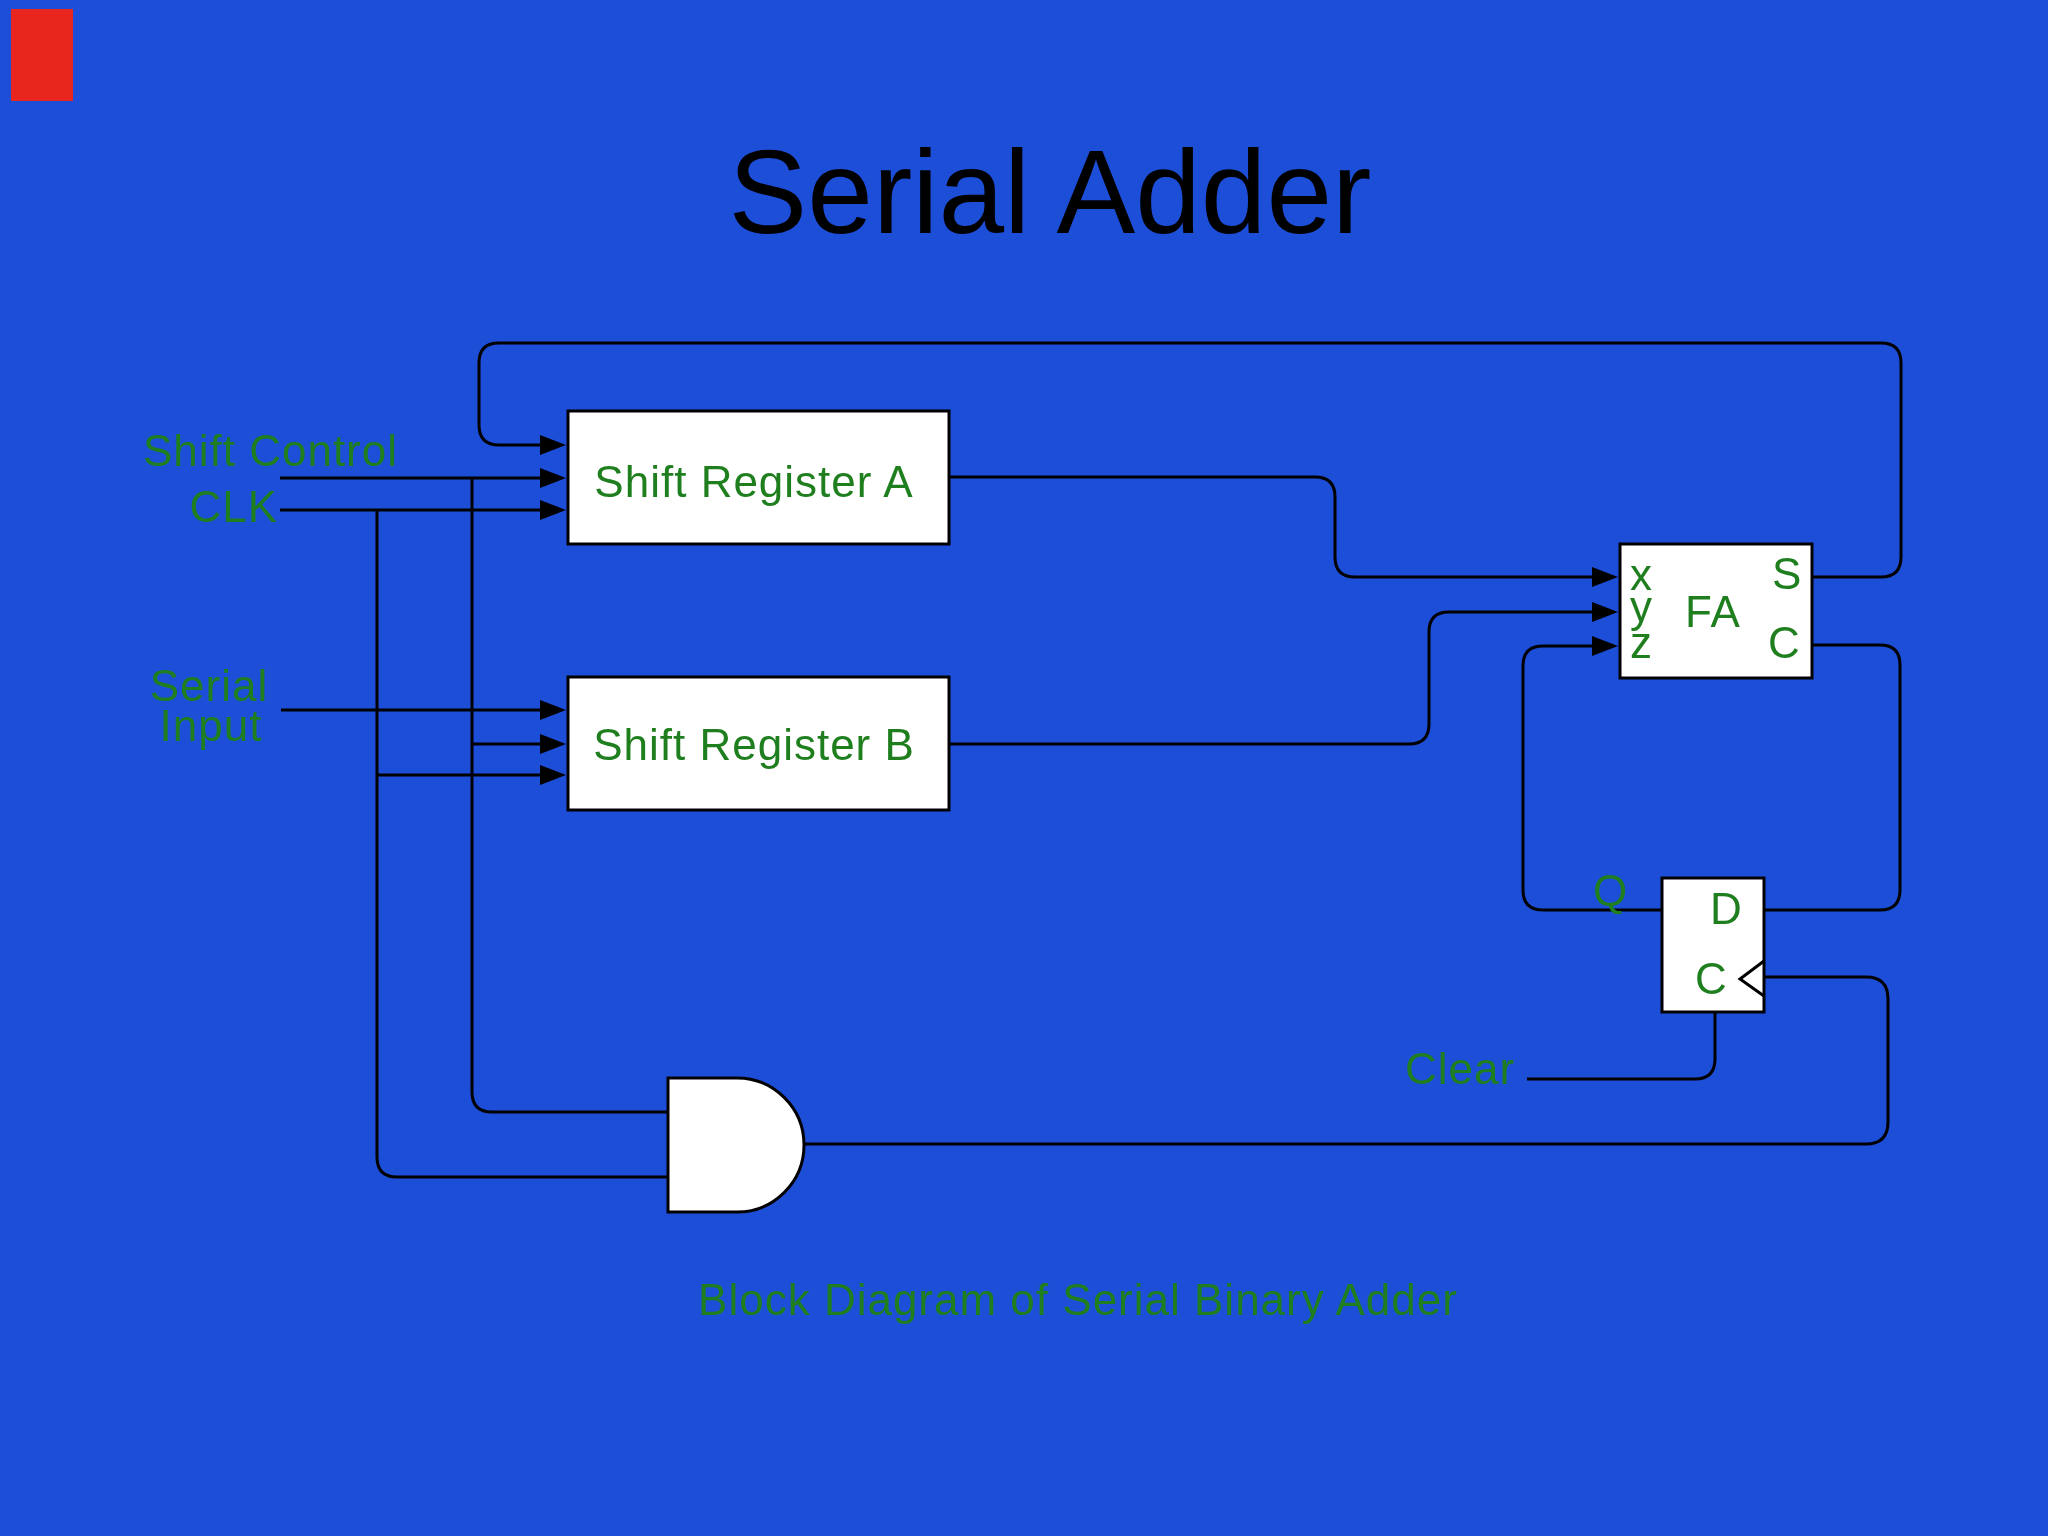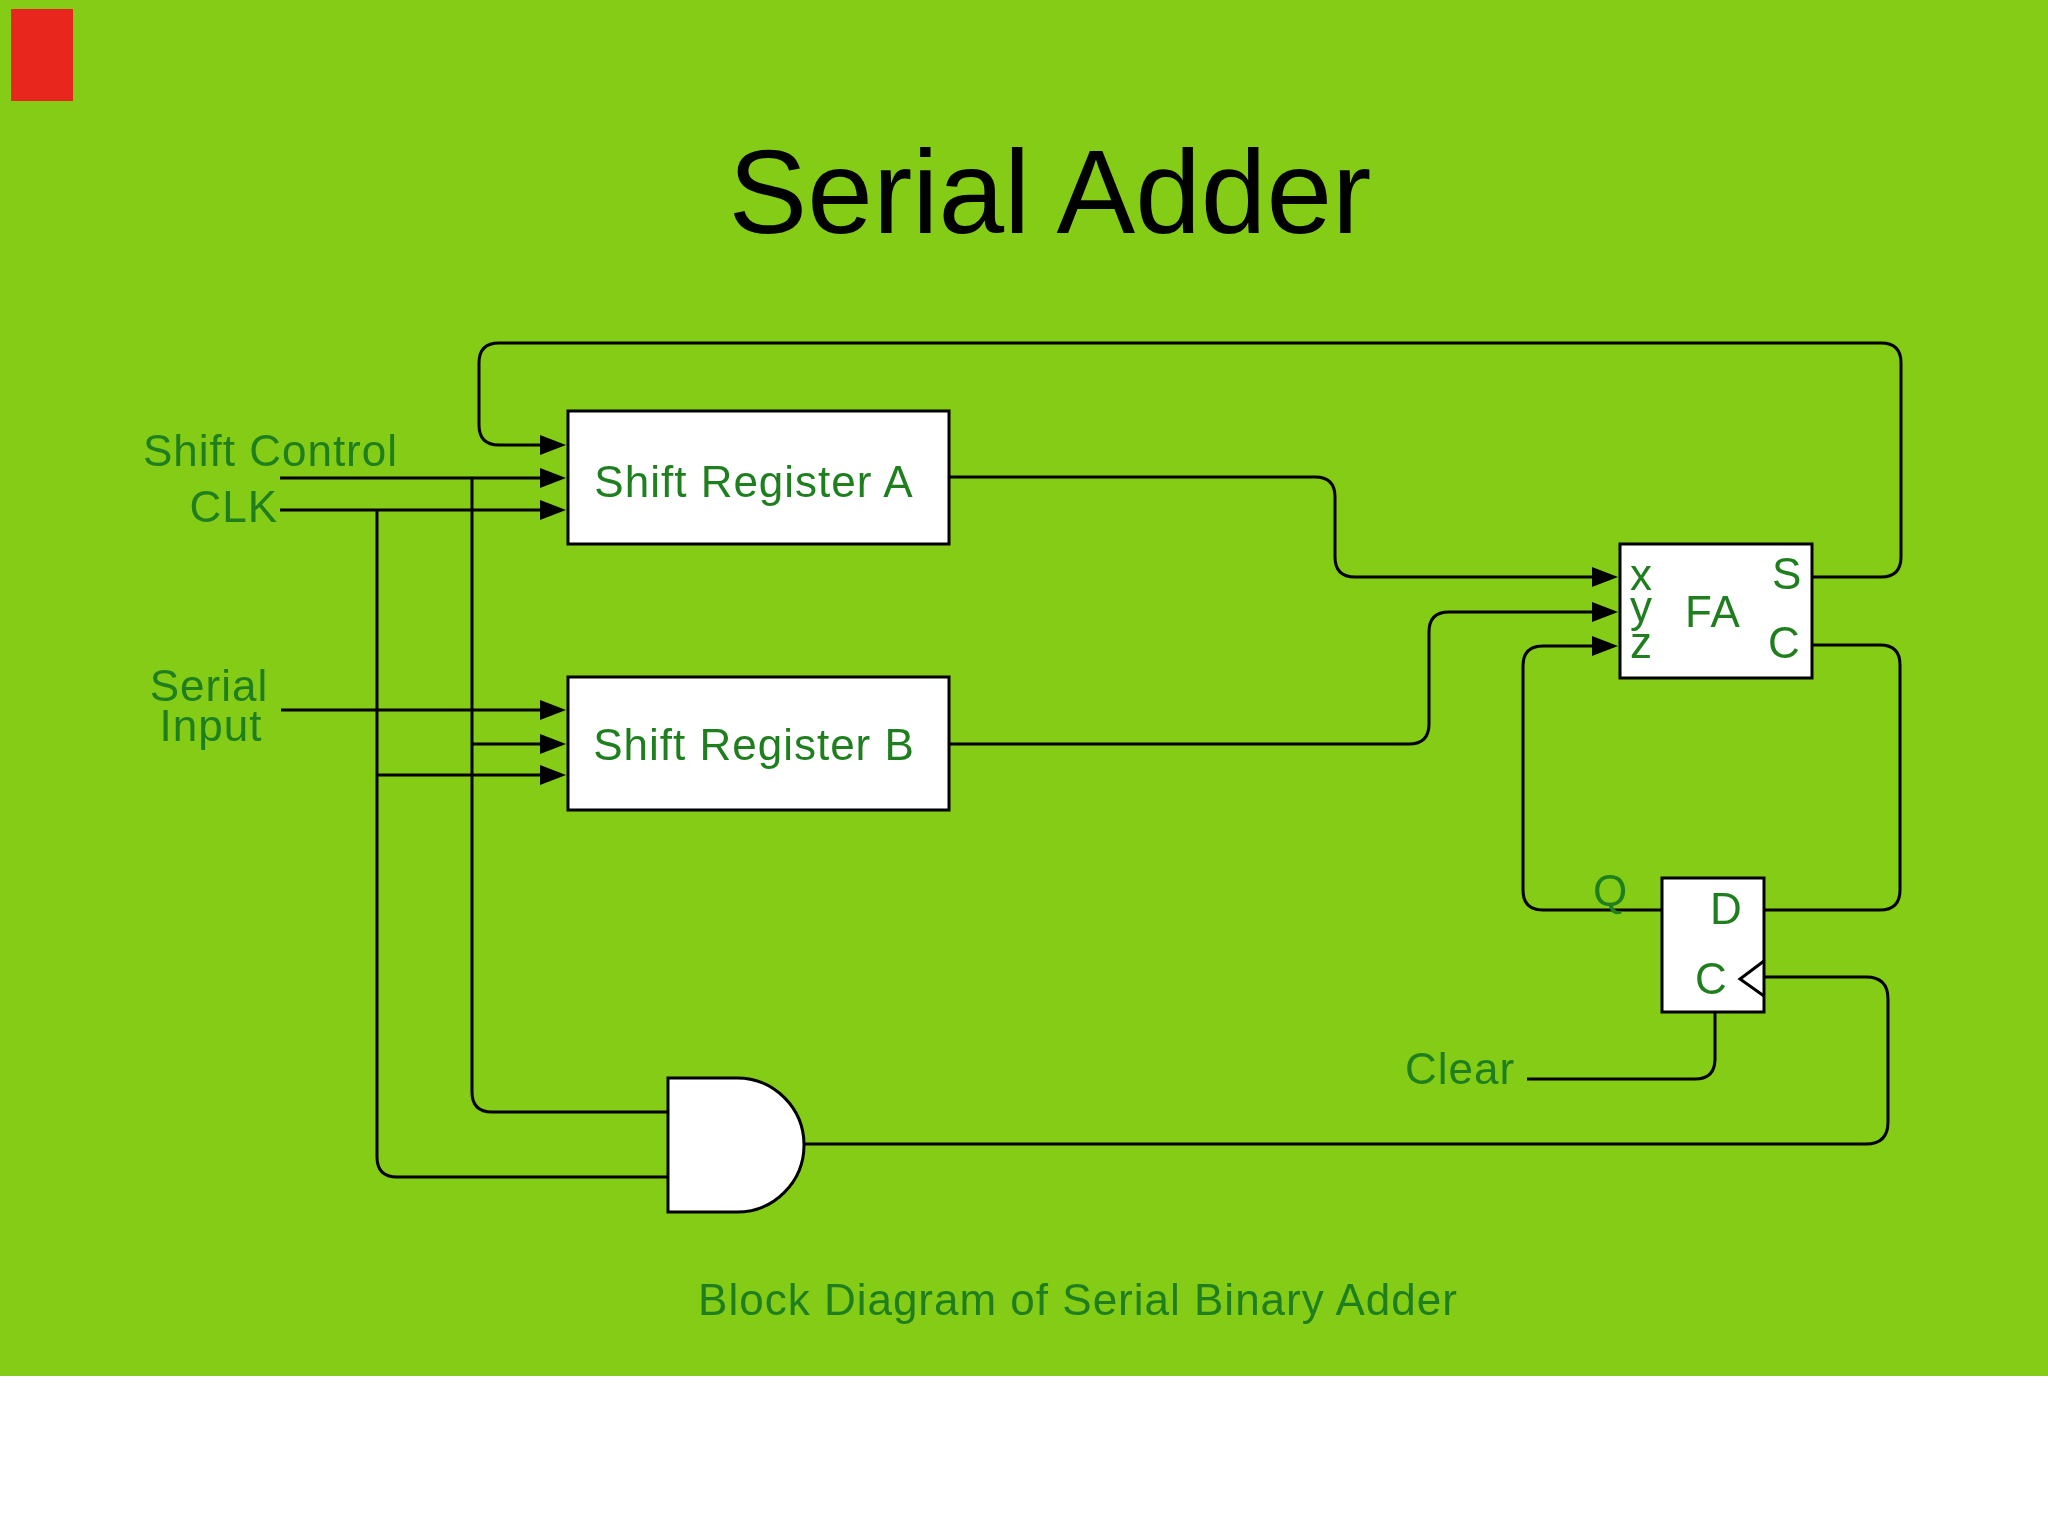--- a/index.html
+++ b/index.html
@@ -1,20 +1,20 @@
 <!DOCTYPE html>
 <html><head>
 <meta charset="utf-8">
 <style>
   html, body { margin: 0; padding: 0; background: #ffffff; }
   .stage {
     position: relative;
     width: 2048px;
-    height: 1376px;
-    background: #84cc16;
+    height: 1536px;
+    background: #1d4ed8;
     overflow: hidden;
     font-family: "Liberation Sans", sans-serif;
   }
   svg.diagram {
     position: absolute;
     left: 0; top: 0;
     width: 2048px; height: 1536px;
   }
   .wire { fill: none; stroke: #000000; stroke-width: 3; }
   .box  { fill: #ffffff; stroke: #000000; stroke-width: 3; }

